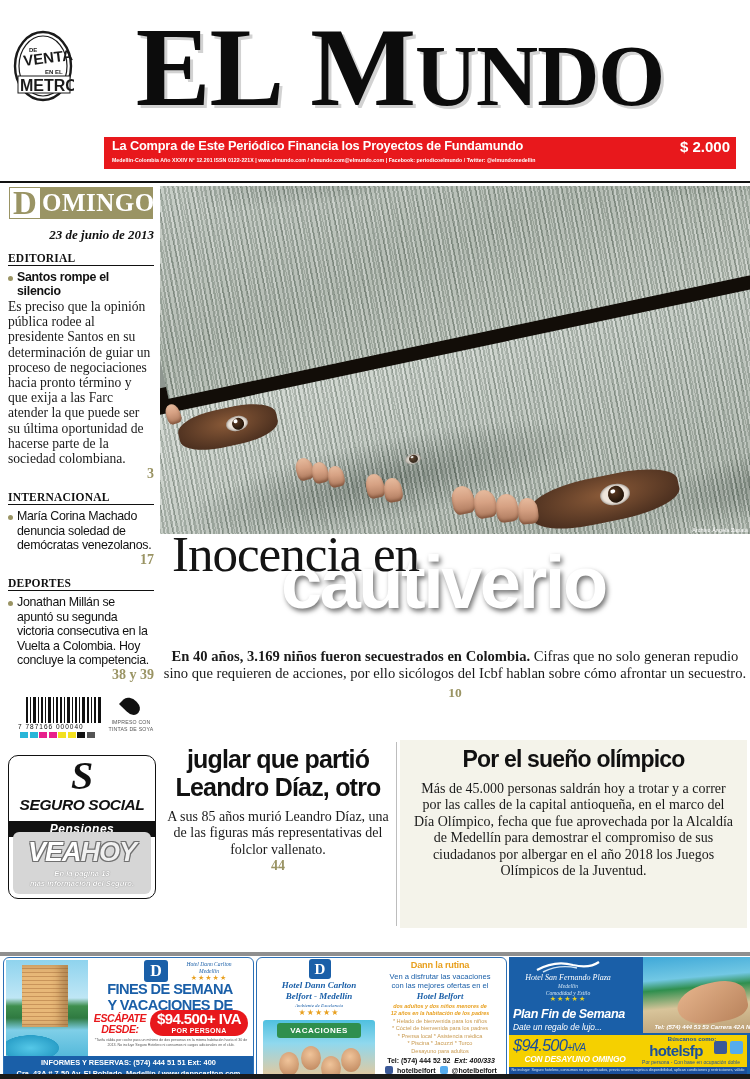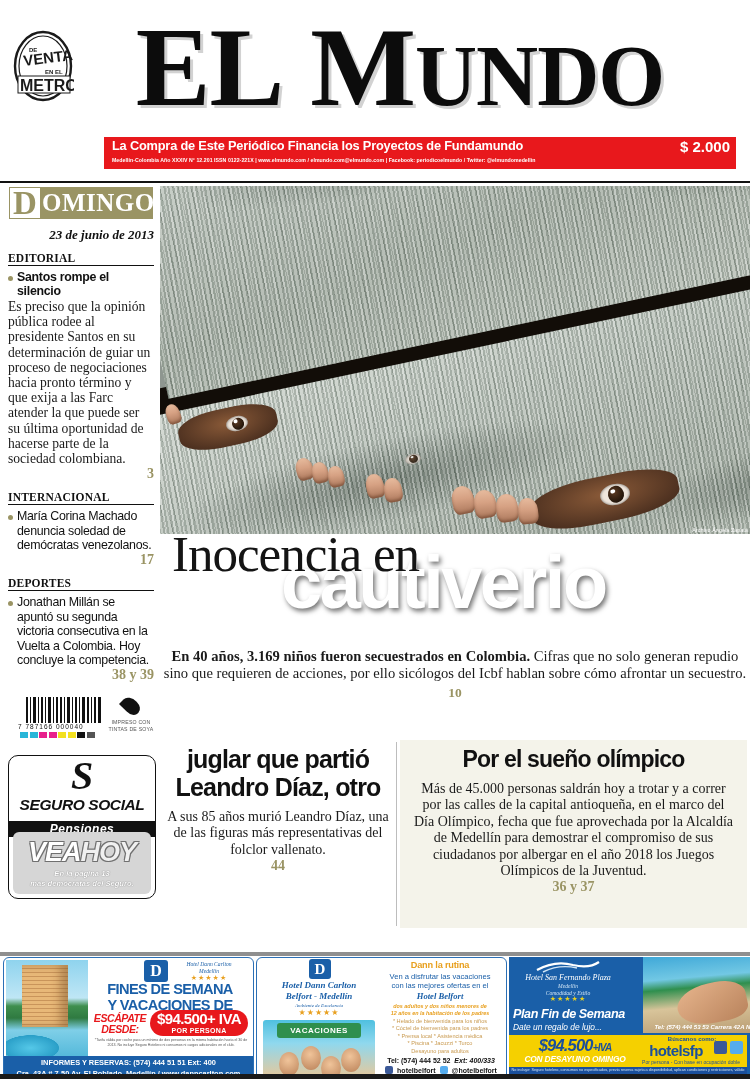--- a/index.html
+++ b/index.html
@@ -450,22 +450,22 @@
   }
   .a3-tel{
     position:absolute;right:2px;top:66px;width:128px;text-align:right;
     font-family:"Liberation Sans",sans-serif;font-weight:700;font-style:italic;
     font-size:6px;line-height:8px;color:#ffffff;
   }
   .a3-yellow{
     position:absolute;left:0;top:78px;width:238px;height:32px;background:#f5d000;
   }
   .a3-price{
-    position:absolute;left:4px;top:1px;width:124px;text-align:center;
-    font-family:"Liberation Sans",sans-serif;font-weight:700;font-style:italic;
+    position:absolute;left:4px;top:1px;width:124px;
+    font-family:"Liberation Sans",sans-serif;font-weight:400;font-style:italic;
     font-size:16.5px;line-height:18px;color:#1a4f9c;letter-spacing:-0.8px;
   }
   .a3-buf{
     position:absolute;left:4px;top:19px;width:124px;text-align:center;
     font-family:"Liberation Sans",sans-serif;font-weight:700;font-style:italic;
     font-size:8.4px;line-height:10px;color:#ffffff;letter-spacing:-0.2px;
   }
   .a3-busca{
     position:absolute;left:130px;top:0px;width:106px;text-align:center;
     font-family:"Liberation Sans",sans-serif;font-weight:700;
@@ -594,21 +594,21 @@
     </div>
 
     <div class="seguro">
       <div class="logo-s">S</div>
       <div class="ss-name">SEGURO SOCIAL</div>
       <div class="ss-sub">Pensiones</div>
       <div class="grey-panel">
         <div class="veahoy"><span>VEA</span><b>HOY</b></div>
         <div class="ss-foot">
           <span>En la página 13</span><br>
-          <span>más demócratas del Seguro.</span>
+          <span>más información del Seguro.</span>
         </div>
       </div>
     </div>
   </div>
 
   <div class="photo">
     <div class="plank bot">
         <div class="woodgrain"></div>
       </div>
     <div class="gap"></div>
@@ -663,21 +663,20 @@
     <div class="st-head">Leandro Díaz, otro</div>
     <div class="st-body">A sus 85 años murió Leandro Díaz, una de las figuras más representativas del folclor vallenato.</div>
     <div class="st-pg">44</div>
   </div>
 
   <div class="vsep" style="left:396px;top:742px;width:1px;height:184px;"></div>
 
   <div class="story-right">
     <div class="st-head sm" style="padding-top:6px;">Por el sueño olímpico</div>
     <div class="st-body" style="padding:0 12px;">Más de 45.000 personas saldrán hoy a trotar y a correr por las calles de la capital antioqueña, en el marco del Día Olímpico, fecha que fue aprovechada por la Alcaldía de Medellín para demostrar el compromiso de sus ciudadanos por albergar en el año 2018 los Juegos Olímpicos de la Juventud.</div>
-    <div class="st-pg">36 y 37</div>
   </div>
 
   <div class="adstrip">
     <div class="adbar-top"></div>
 
     <div class="ad ad1">
       <div class="a1-photo">
         <div class="a1-tower"></div>
       </div>
       <div class="a1-logo">D</div>

